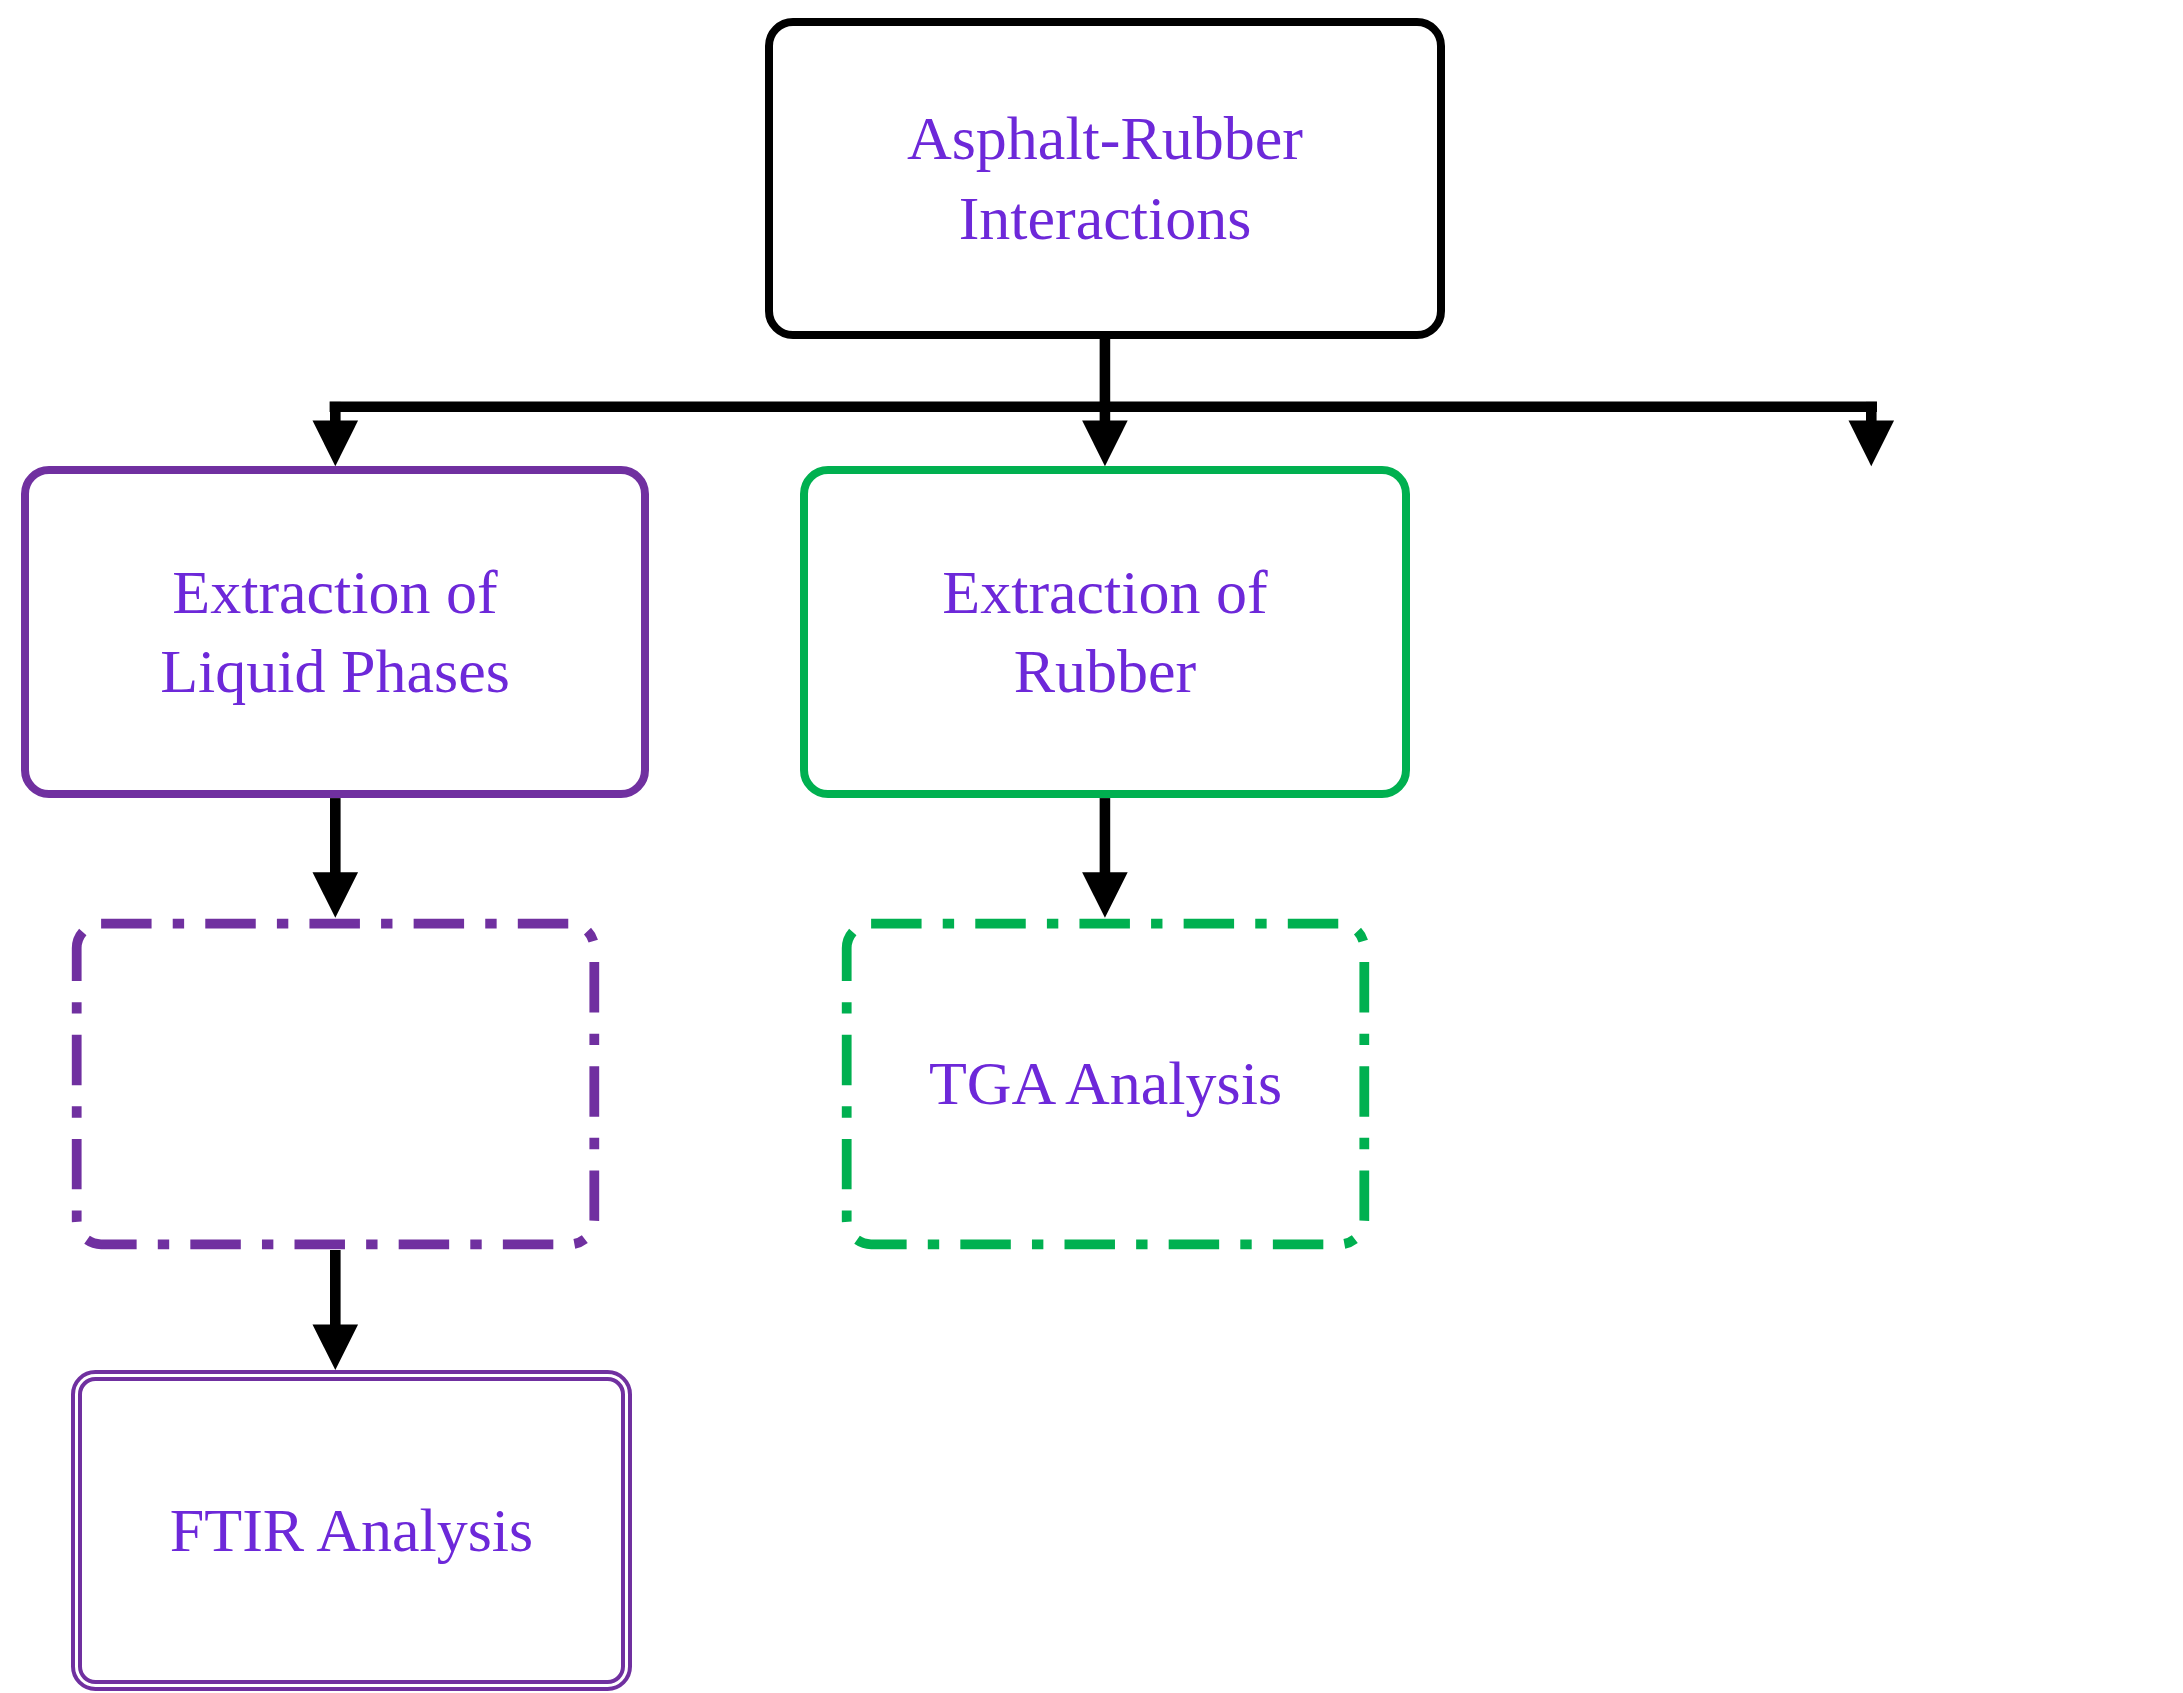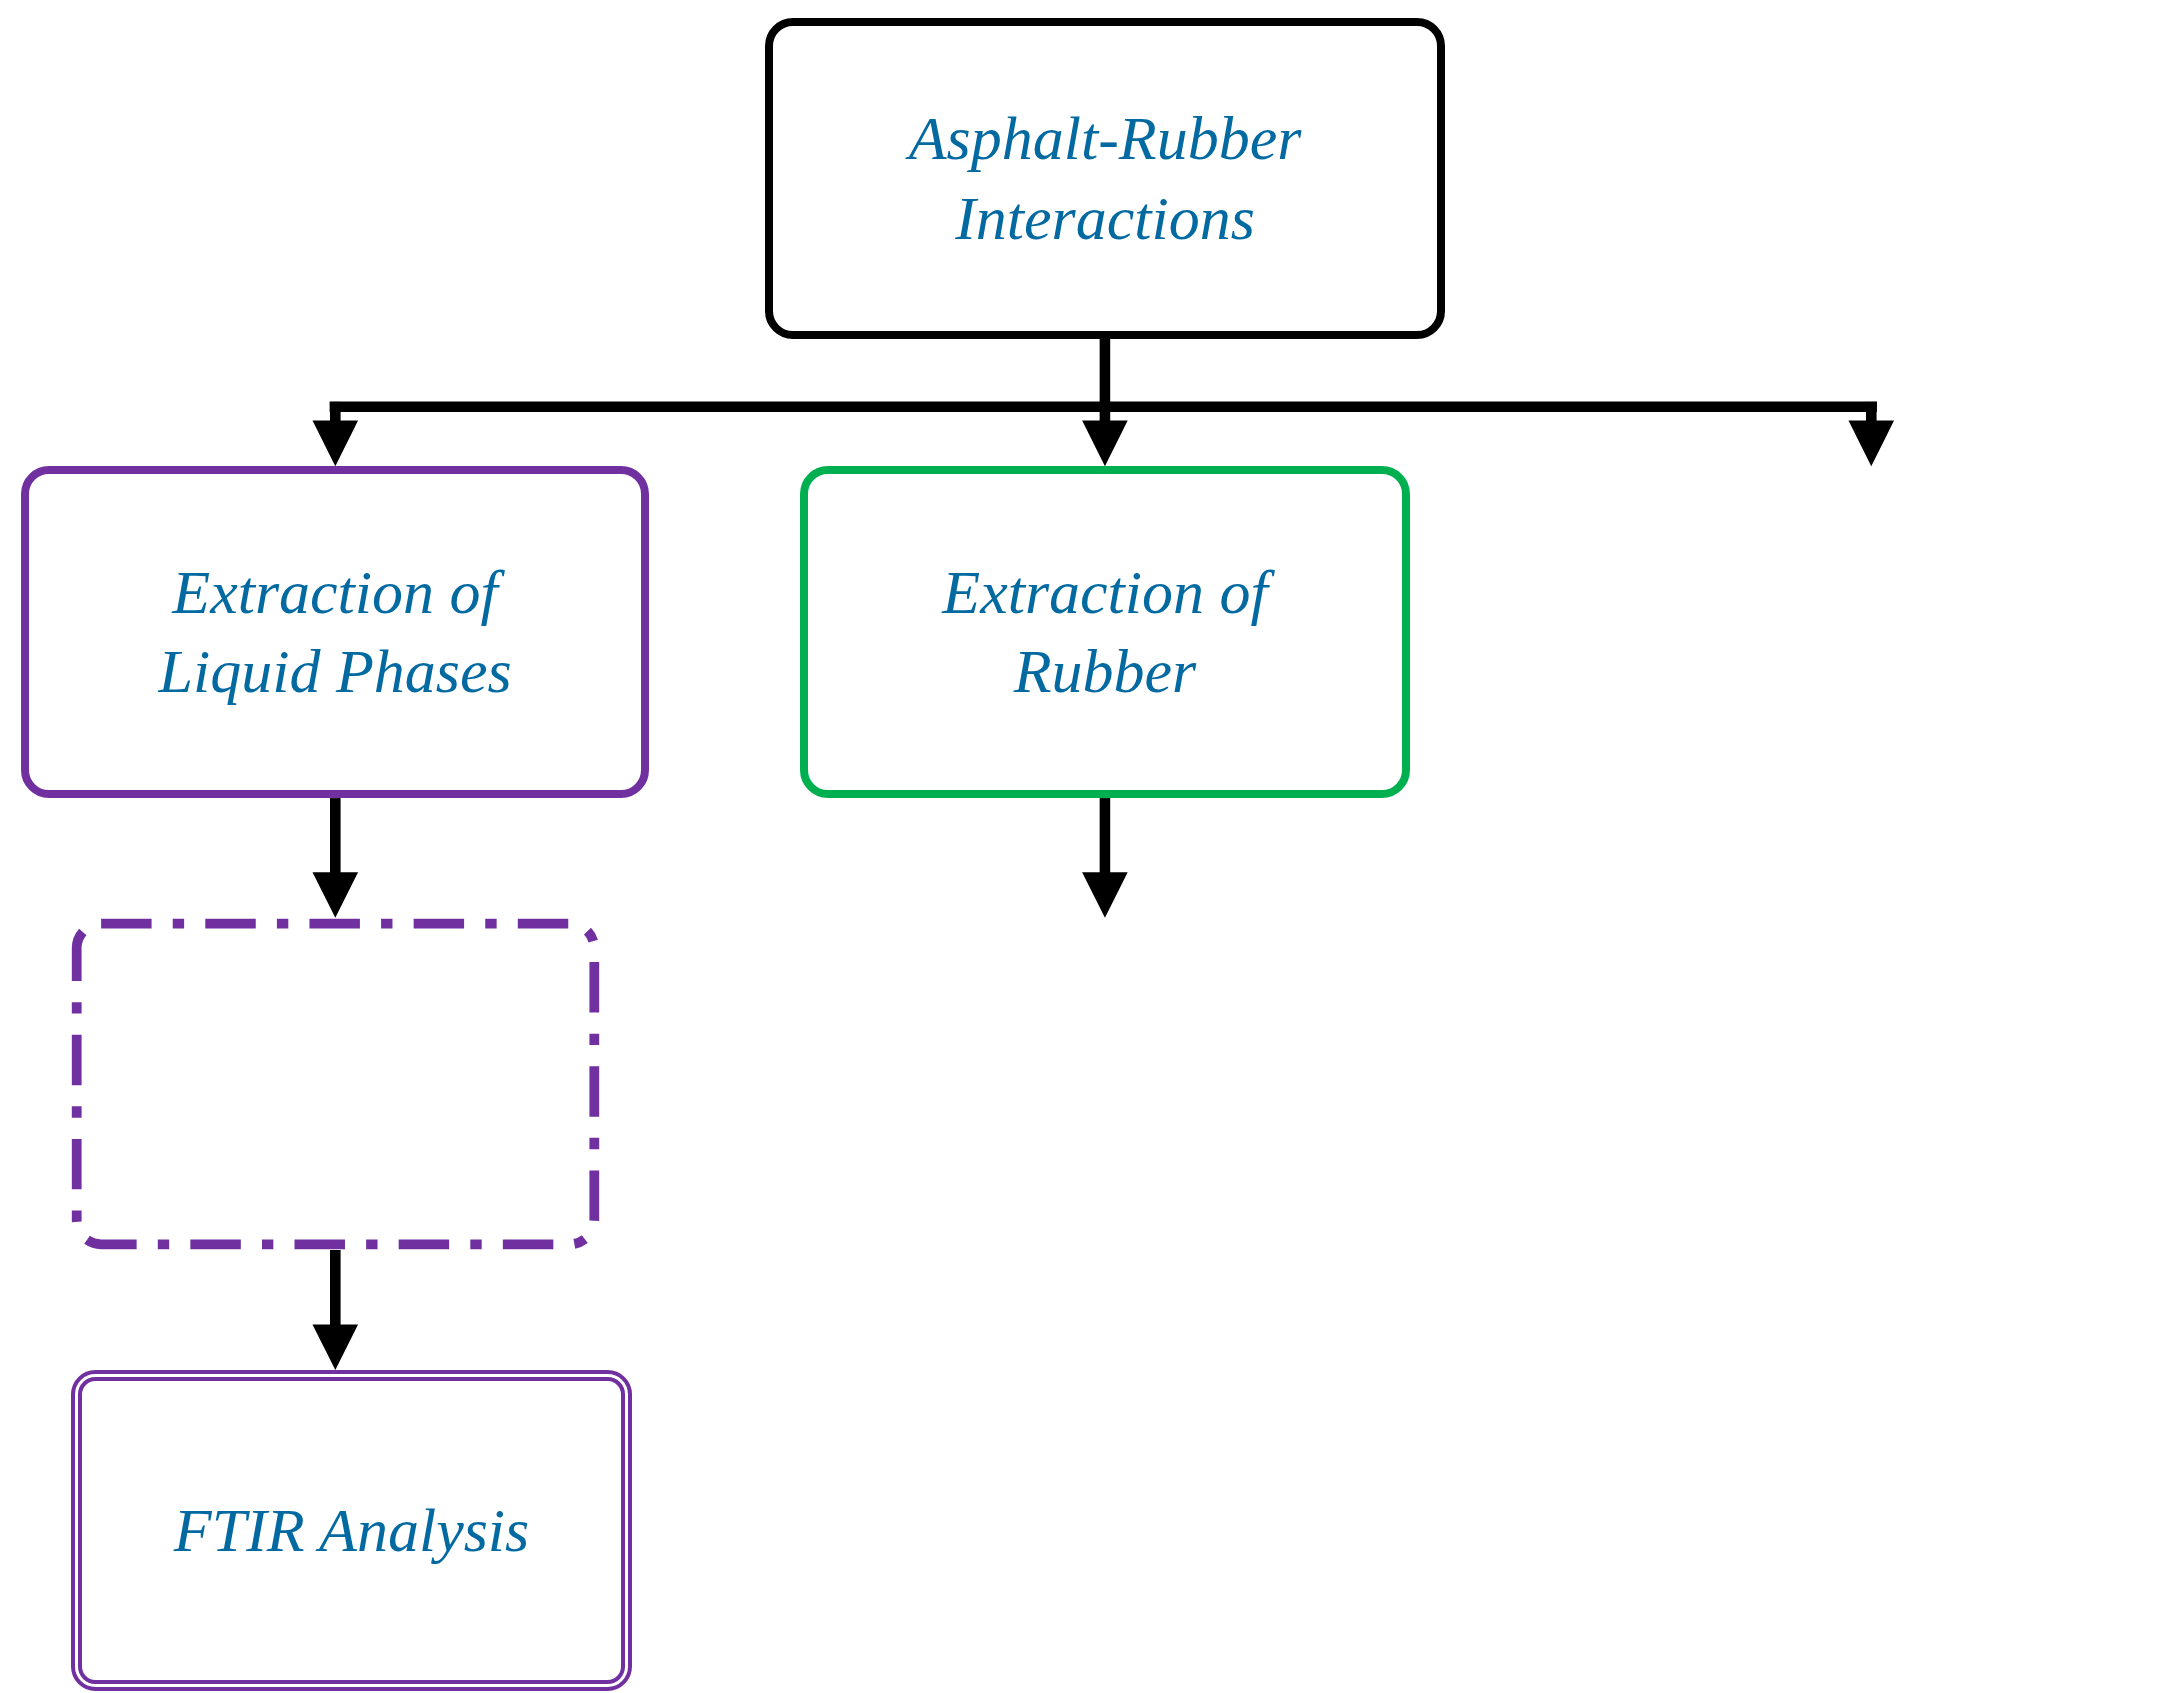--- a/index.html
+++ b/index.html
@@ -6,23 +6,22 @@
     margin: 0;
     padding: 0;
     background: #ffffff;
   }
   #canvas {
     position: relative;
     width: 2183px;
     height: 1693px;
     background: #ffffff;
     font-family: "Liberation Serif", "DejaVu Serif", serif;
-    color: #0369a1;
+    color: #6d28d9;
     overflow: hidden;
-    font-style: italic;
   }
   .node {
     position: absolute;
     box-sizing: border-box;
     display: flex;
     align-items: center;
     justify-content: center;
     text-align: center;
     font-size: 62px;
     line-height: 1.28;
@@ -115,19 +114,25 @@
 Rubber</span>
   </div>
 
 
   <div class="node dashdot" id="node-fractionation">
     <svg viewBox="0 0 650 408" preserveAspectRatio="none">
       <rect x="7" y="7" width="636" height="394" rx="30" fill="none" stroke="#7030A0" stroke-width="12" stroke-dasharray="62 26 14 26"></rect>
     </svg>
   </div>
 
+  <div class="node dashdot" id="node-tga">
+    <svg viewBox="0 0 650 408" preserveAspectRatio="none">
+      <rect x="7" y="7" width="636" height="394" rx="30" fill="none" stroke="#00B050" stroke-width="12" stroke-dasharray="62 26 14 26"></rect>
+    </svg>
+    <span class="label">TGA Analysis</span>
+  </div>
 
   <div class="node" id="node-ftir">
     <span class="label">FTIR Analysis</span>
   </div>
 
 </div>
 
 
 </body></html>

